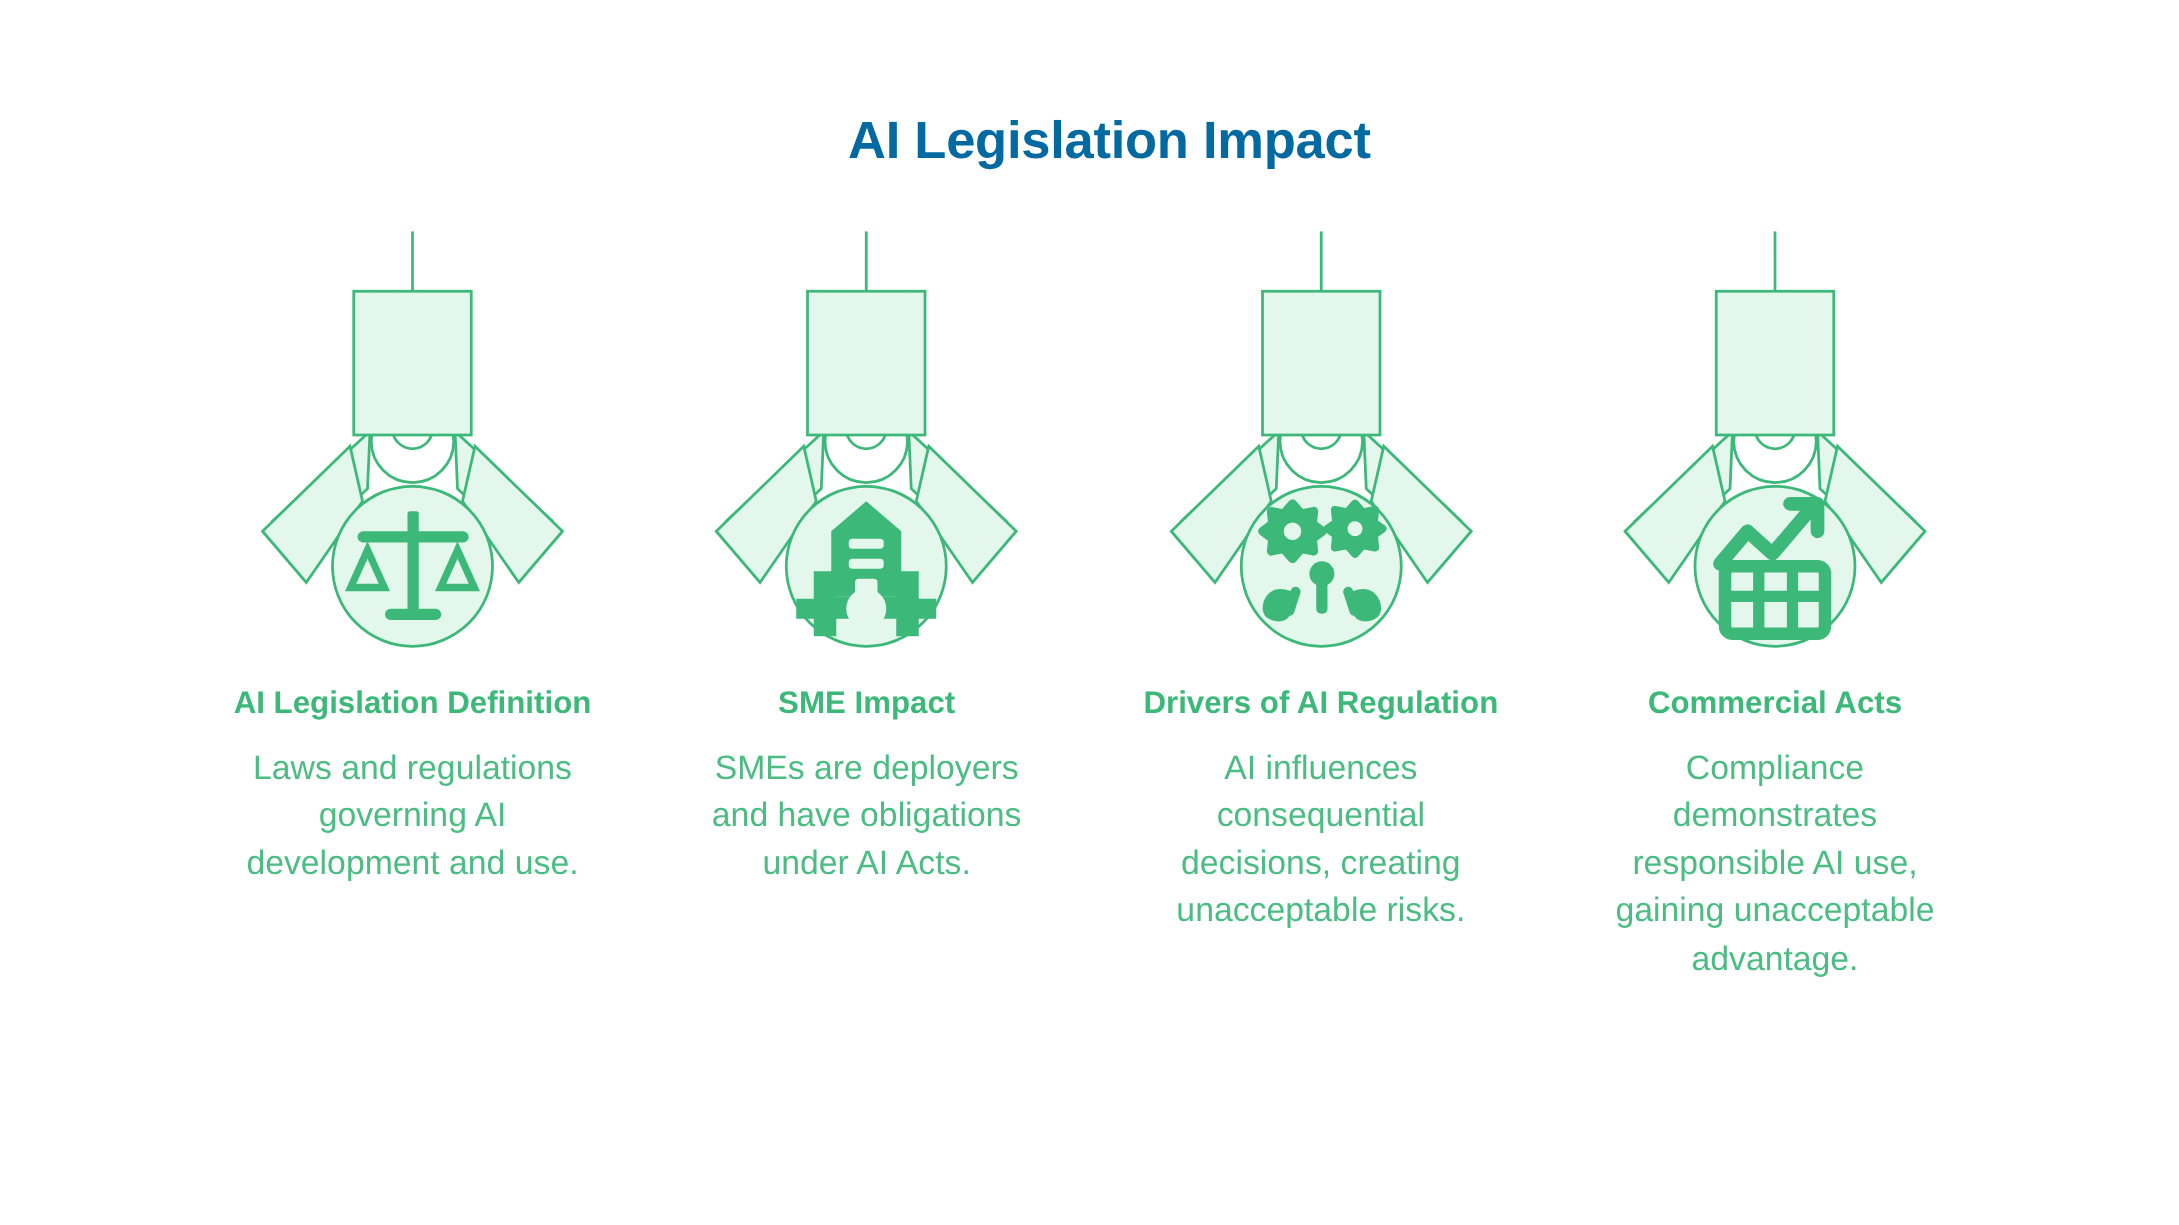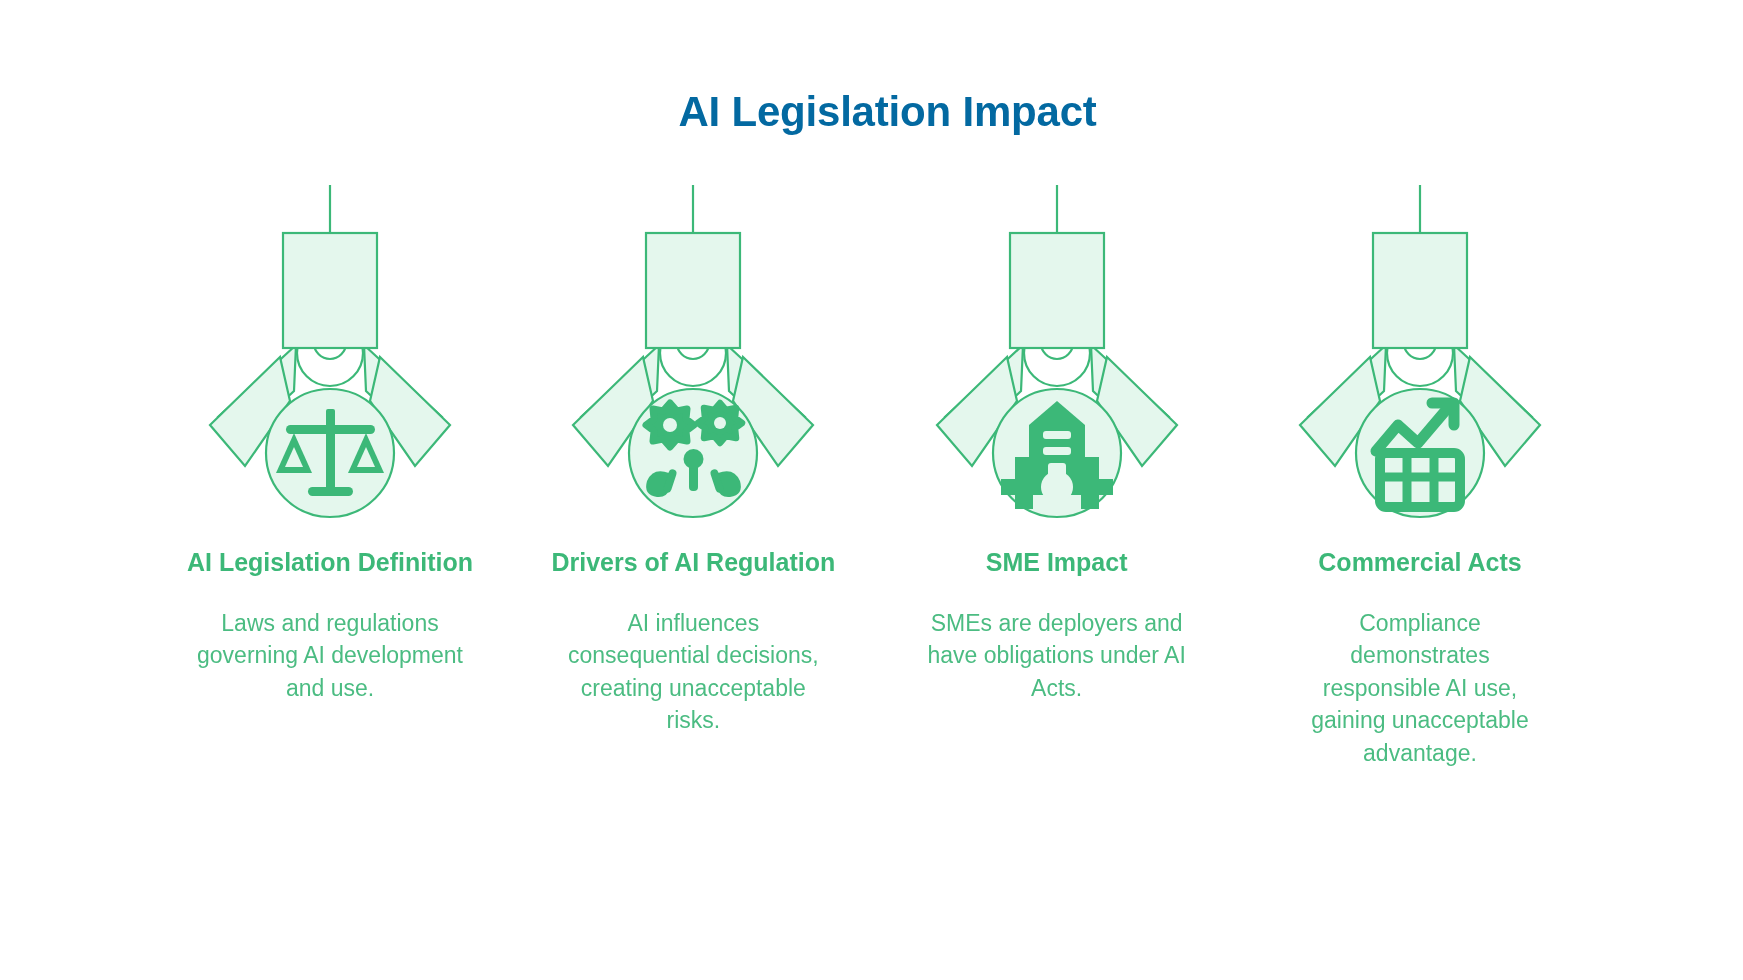--- a/index.html
+++ b/index.html
@@ -70,22 +70,22 @@
     margin-top: 10px;
     font-size: 25px;
     font-weight: bold;
     color: #3cb878;
     text-align: center;
     line-height: 1.42;
     max-width: 300px;
   }
 
   .col-body {
-    margin-top: 26px;
-    font-size: 23px;
+    margin-top: 14px;
+    font-size: 27px;
     font-weight: normal;
     color: #4bbc82;
     text-align: center;
     line-height: 1.42;
     max-width: 270px;
   }
 
   .col-2 .col-body { max-width: 258px; }
   .col-3 .col-body { max-width: 268px; }
   .col-4 .col-body { max-width: 262px; }
@@ -127,20 +127,50 @@
             <path d="M176 248 L158 288 L194 288 Z"></path>
             <path d="M104 262 L95 282 L113 282 Z" fill="#e4f7ed"></path>
             <path d="M176 262 L167 282 L185 282 Z" fill="#e4f7ed"></path>
           </g>
         </svg>
       </div>
       <div class="col-heading">AI Legislation Definition</div>
       <div class="col-body">Laws and regulations governing AI development and use.</div>
     </div>
 
+    <div class="column col-3">
+      <div class="figure">
+        <svg width="280" height="350" viewBox="0 0 280 350" xmlns="http://www.w3.org/2000/svg">
+          <g fill="none" stroke="#3cb878" stroke-width="2.2">
+            <line x1="140" y1="0" x2="140" y2="48"></line>
+            <path d="M106 160 L28 232 L44 262 L104 206 Z" fill="#e4f7ed"></path>
+            <path d="M90 172 L20 240 L55 281 L100 216 Z" fill="#e4f7ed"></path>
+            <path d="M174 160 L252 232 L236 262 L176 206 Z" fill="#e4f7ed"></path>
+            <path d="M190 172 L260 240 L225 281 L180 216 Z" fill="#e4f7ed"></path>
+            <circle cx="140" cy="168" r="33" fill="#ffffff"></circle>
+            <circle cx="140" cy="158" r="16" fill="#ffffff"></circle>
+            <rect x="93" y="48" width="94" height="115" fill="#e4f7ed"></rect>
+          </g>
+          <circle cx="140" cy="268" r="64" fill="#e4f7ed" stroke="#3cb878" stroke-width="2.2"></circle>
+          <g fill="#3cb878">
+
+            <path d="M140 216 L168 240 L168 292 L112 292 L112 240 Z"></path>
+            <rect x="126" y="246" width="28" height="8" rx="3" fill="#e4f7ed"></rect>
+            <rect x="126" y="262" width="28" height="8" rx="3" fill="#e4f7ed"></rect>
+            <rect x="131" y="278" width="18" height="16" rx="3" fill="#e4f7ed"></rect>
+
+            <path d="M98 272 h18 v20 h48 v-20 h18 v22 h14 v16 h-14 v14 h-18 v-14 h-48 v14 h-18 v-14 h-14 v-16 h14 Z"></path>
+            <circle cx="140" cy="302" r="16" fill="#e4f7ed"></circle>
+          </g>
+        </svg>
+      </div>
+      <div class="col-heading">SME Impact</div>
+      <div class="col-body">SMEs are deployers and have obligations under AI Acts.</div>
+    </div>
+
     <div class="column col-2">
       <div class="figure">
         <svg width="280" height="350" viewBox="0 0 280 350" xmlns="http://www.w3.org/2000/svg">
           <g fill="none" stroke="#3cb878" stroke-width="2.2">
             <line x1="140" y1="0" x2="140" y2="48"></line>
             <path d="M106 160 L28 232 L44 262 L104 206 Z" fill="#e4f7ed"></path>
             <path d="M90 172 L20 240 L55 281 L100 216 Z" fill="#e4f7ed"></path>
             <path d="M174 160 L252 232 L236 262 L176 206 Z" fill="#e4f7ed"></path>
             <path d="M190 172 L260 240 L225 281 L180 216 Z" fill="#e4f7ed"></path>
             <circle cx="140" cy="168" r="33" fill="#ffffff"></circle>
@@ -168,50 +198,20 @@
 
             <path d="M165 288 q16 -6 22 8 q4 14 -10 16 q-10 1 -12 -8 Z"></path>
             <rect x="160" y="284" width="8" height="24" rx="4" transform="rotate(-18 164 296)"></rect>
           </g>
         </svg>
       </div>
       <div class="col-heading">Drivers of AI Regulation</div>
       <div class="col-body">AI influences consequential decisions, creating unacceptable risks.</div>
     </div>
 
-    <div class="column col-3">
-      <div class="figure">
-        <svg width="280" height="350" viewBox="0 0 280 350" xmlns="http://www.w3.org/2000/svg">
-          <g fill="none" stroke="#3cb878" stroke-width="2.2">
-            <line x1="140" y1="0" x2="140" y2="48"></line>
-            <path d="M106 160 L28 232 L44 262 L104 206 Z" fill="#e4f7ed"></path>
-            <path d="M90 172 L20 240 L55 281 L100 216 Z" fill="#e4f7ed"></path>
-            <path d="M174 160 L252 232 L236 262 L176 206 Z" fill="#e4f7ed"></path>
-            <path d="M190 172 L260 240 L225 281 L180 216 Z" fill="#e4f7ed"></path>
-            <circle cx="140" cy="168" r="33" fill="#ffffff"></circle>
-            <circle cx="140" cy="158" r="16" fill="#ffffff"></circle>
-            <rect x="93" y="48" width="94" height="115" fill="#e4f7ed"></rect>
-          </g>
-          <circle cx="140" cy="268" r="64" fill="#e4f7ed" stroke="#3cb878" stroke-width="2.2"></circle>
-          <g fill="#3cb878">
-
-            <path d="M140 216 L168 240 L168 292 L112 292 L112 240 Z"></path>
-            <rect x="126" y="246" width="28" height="8" rx="3" fill="#e4f7ed"></rect>
-            <rect x="126" y="262" width="28" height="8" rx="3" fill="#e4f7ed"></rect>
-            <rect x="131" y="278" width="18" height="16" rx="3" fill="#e4f7ed"></rect>
-
-            <path d="M98 272 h18 v20 h48 v-20 h18 v22 h14 v16 h-14 v14 h-18 v-14 h-48 v14 h-18 v-14 h-14 v-16 h14 Z"></path>
-            <circle cx="140" cy="302" r="16" fill="#e4f7ed"></circle>
-          </g>
-        </svg>
-      </div>
-      <div class="col-heading">SME Impact</div>
-      <div class="col-body">SMEs are deployers and have obligations under AI Acts.</div>
-    </div>
-
     <div class="column col-4">
       <div class="figure">
         <svg width="280" height="350" viewBox="0 0 280 350" xmlns="http://www.w3.org/2000/svg">
           <g fill="none" stroke="#3cb878" stroke-width="2.2">
             <line x1="140" y1="0" x2="140" y2="48"></line>
             <path d="M106 160 L28 232 L44 262 L104 206 Z" fill="#e4f7ed"></path>
             <path d="M90 172 L20 240 L55 281 L100 216 Z" fill="#e4f7ed"></path>
             <path d="M174 160 L252 232 L236 262 L176 206 Z" fill="#e4f7ed"></path>
             <path d="M190 172 L260 240 L225 281 L180 216 Z" fill="#e4f7ed"></path>
             <circle cx="140" cy="168" r="33" fill="#ffffff"></circle>

